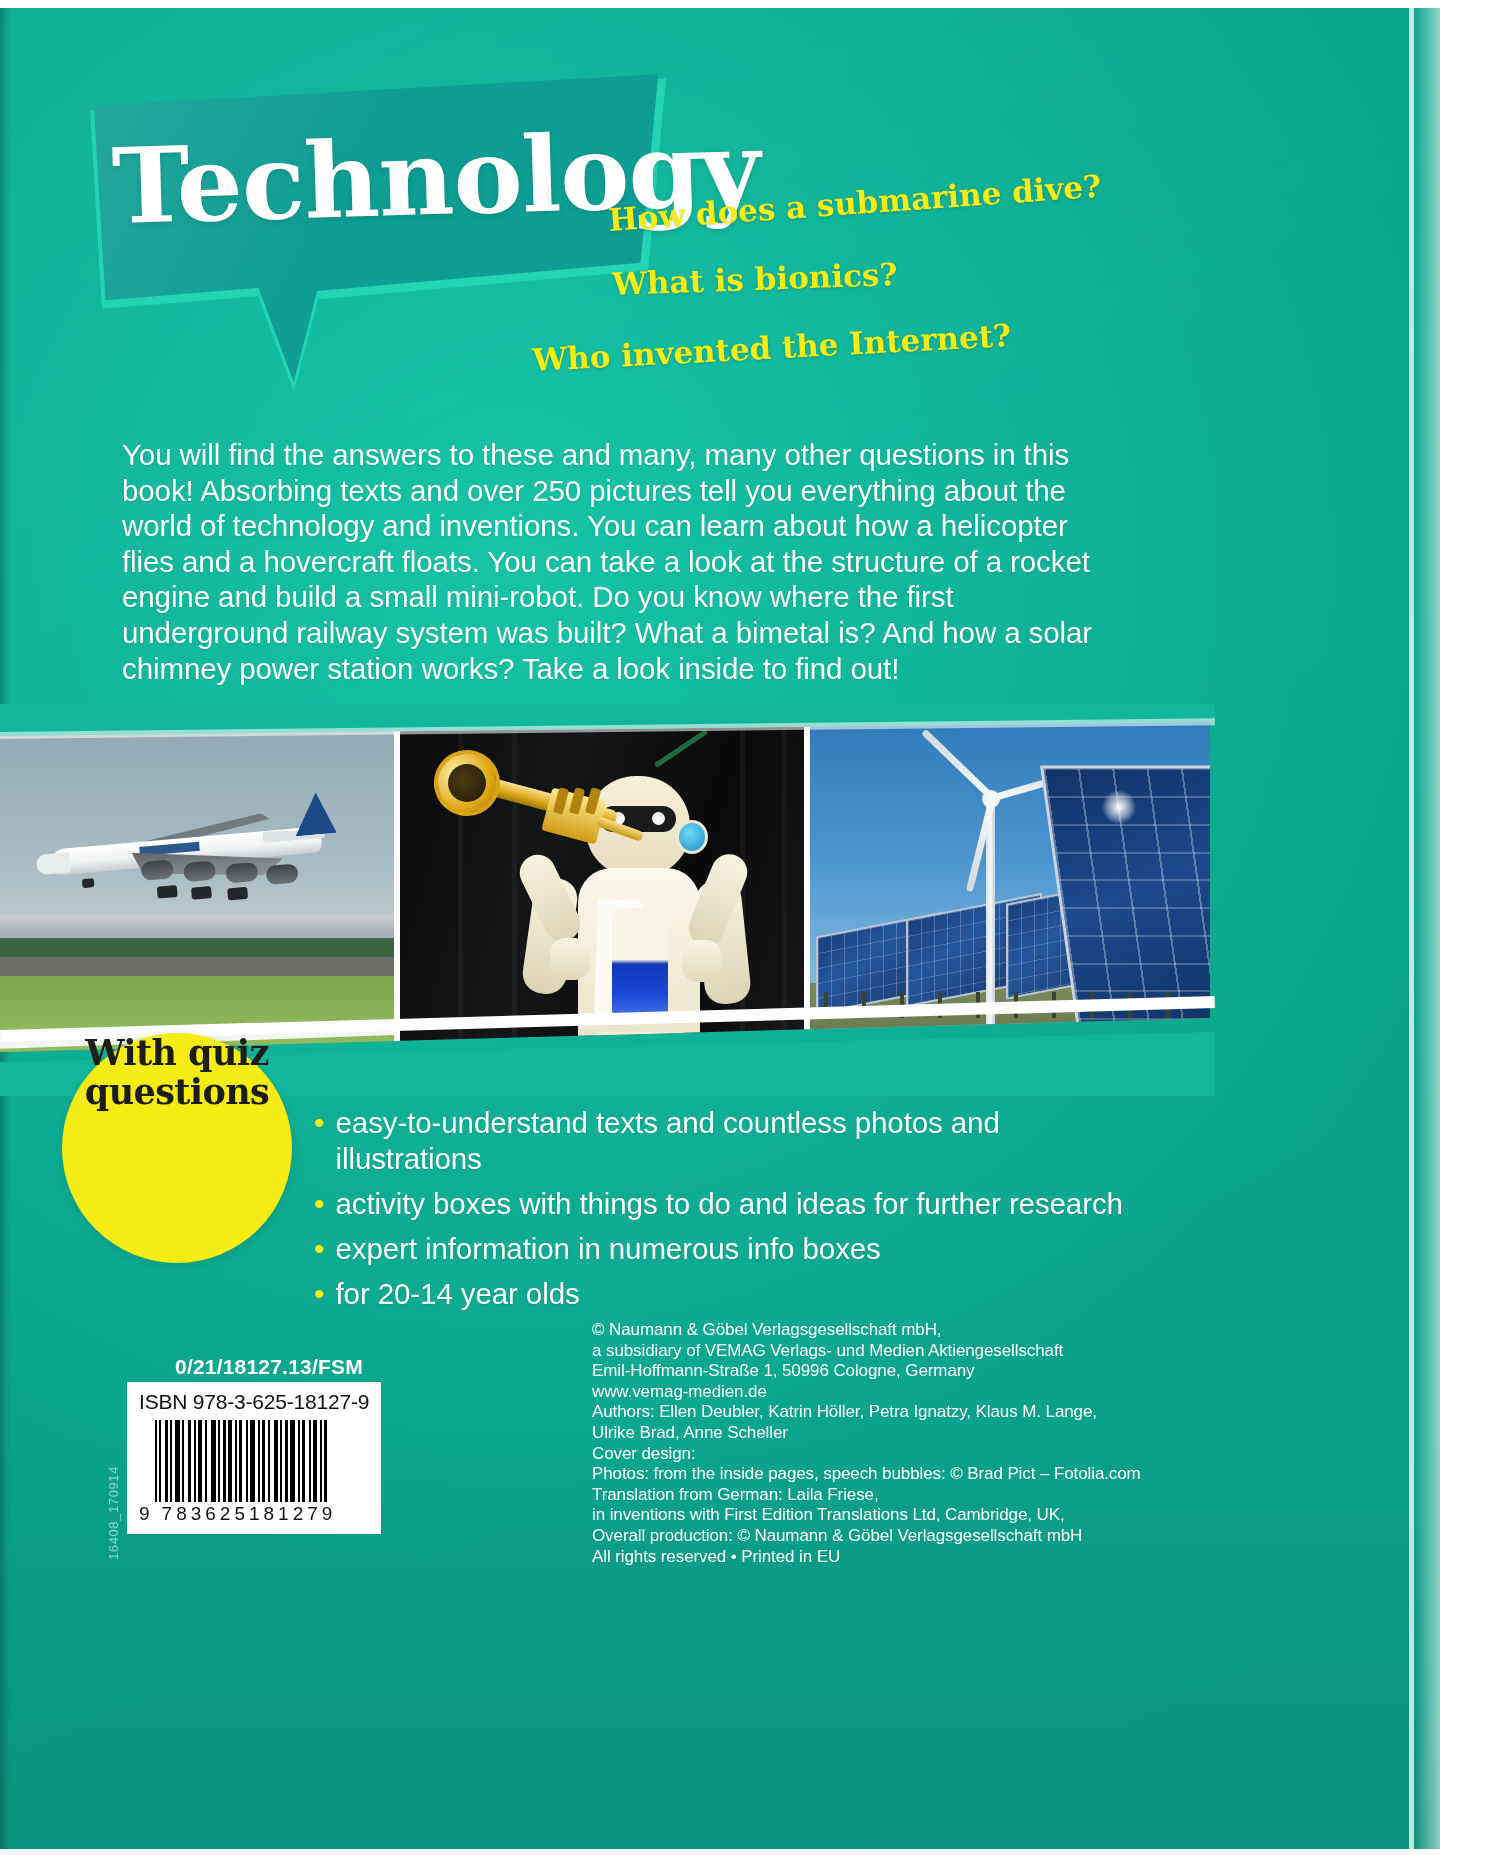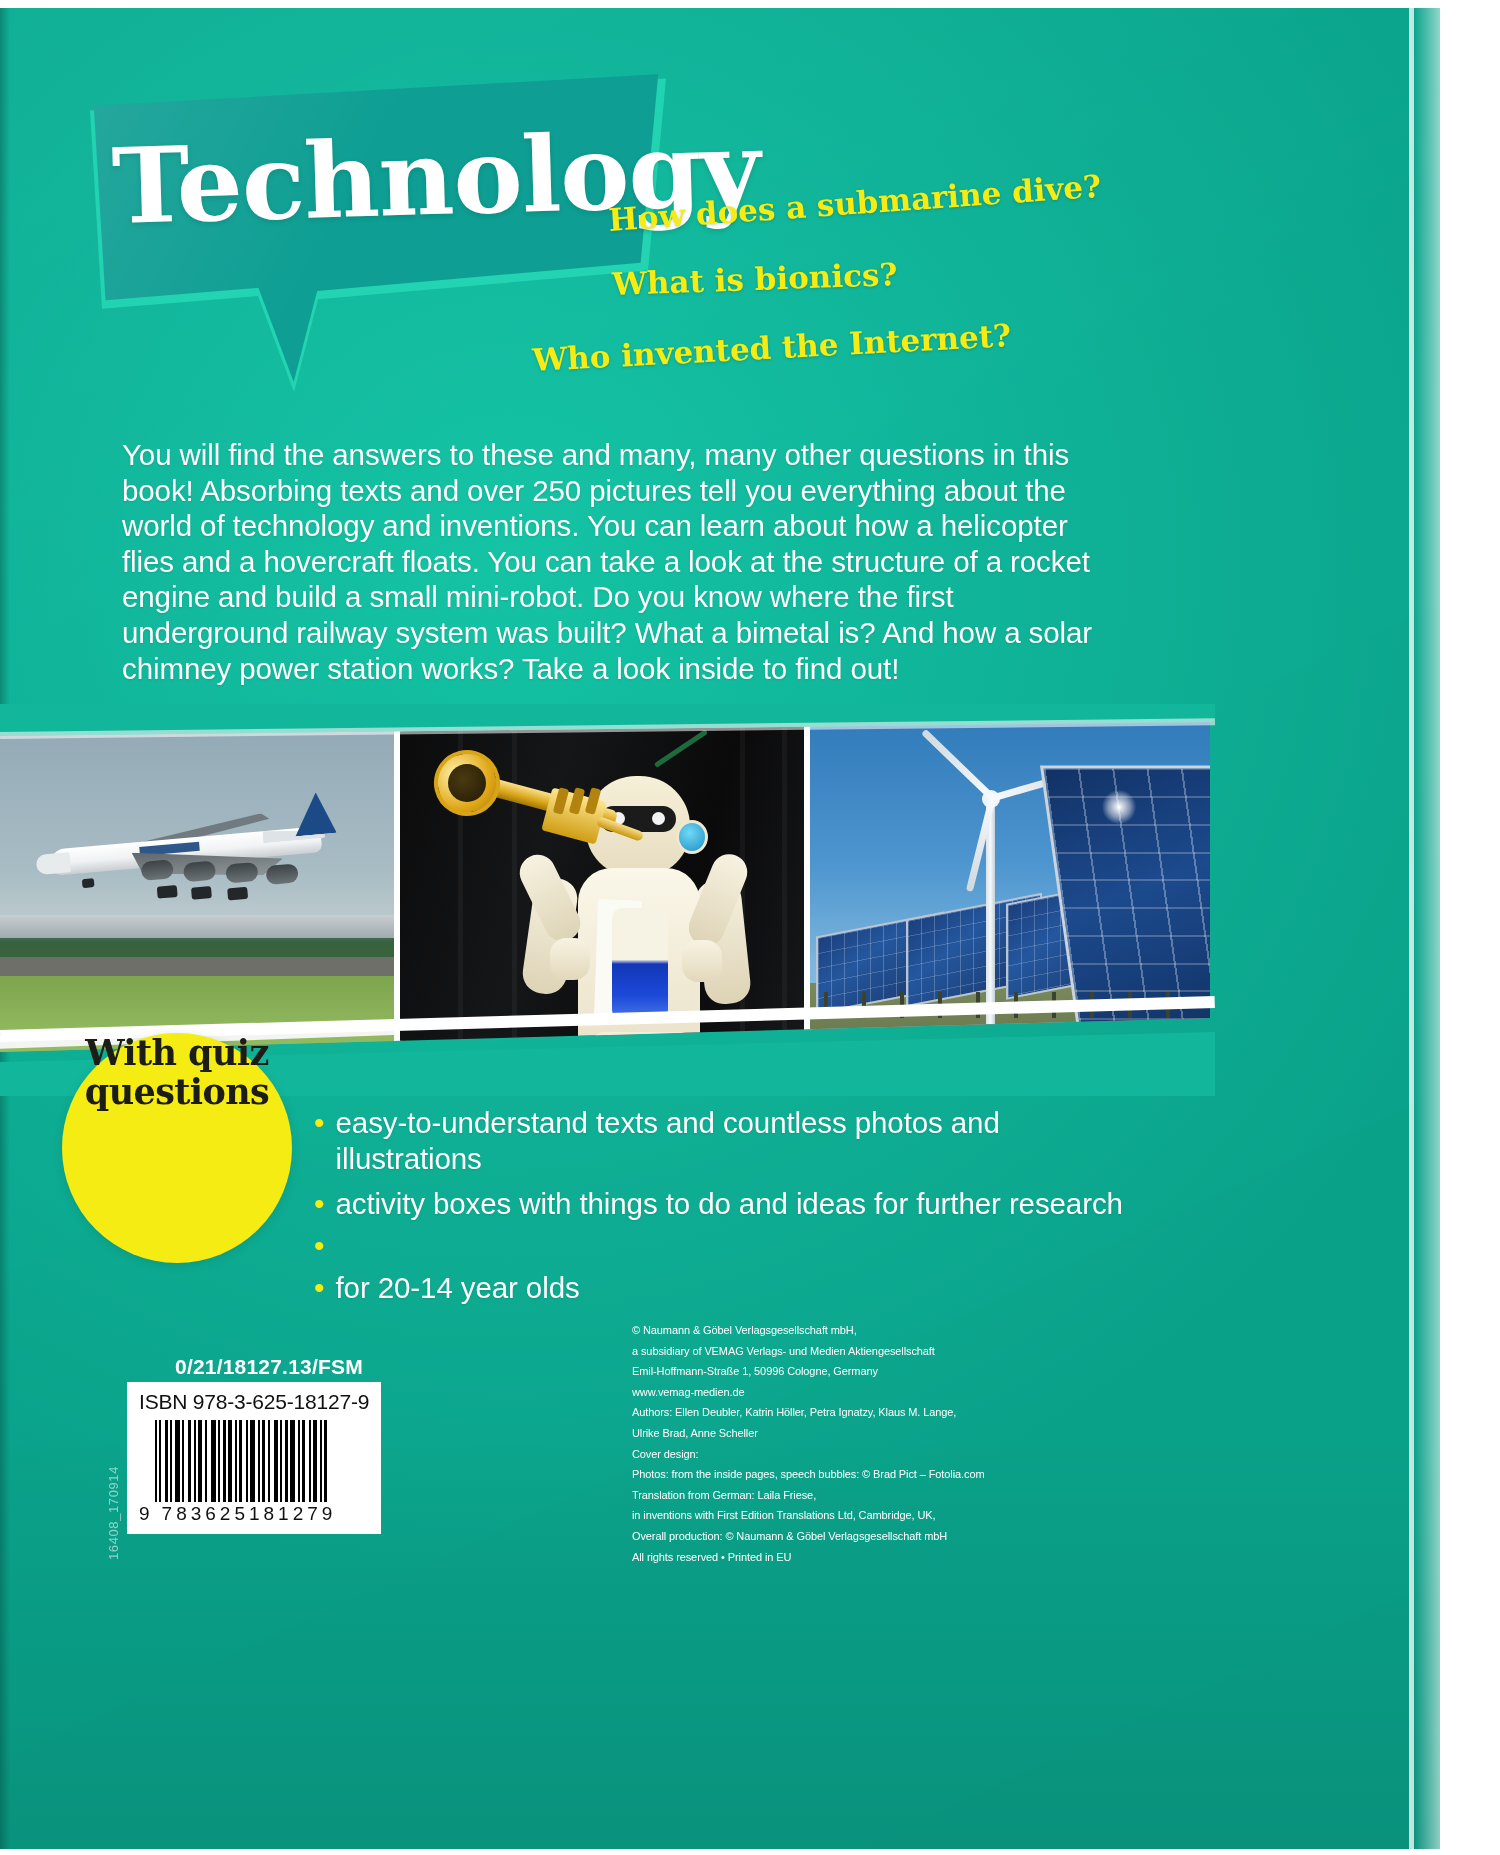--- a/index.html
+++ b/index.html
@@ -567,26 +567,26 @@
     font-weight: 500;
     font-size: 29.5px;
     line-height: 36px;
     letter-spacing: -0.1px;
     text-shadow: 0 1px 2px rgba(0,60,52,0.14);
   }
 
   
   .imprint {
     position: absolute;
-    left: 632px;
+    left: 592px;
     top: 1320px;
     width: 500px;
     color: #ffffff;
     font-family: "Liberation Sans", sans-serif;
-    font-size: 11px;
+    font-size: 17px;
     line-height: 20.6px;
     letter-spacing: -0.1px;
   }
   .imprint div { white-space: nowrap; }
 
   
   .order-code {
     position: absolute;
     left: 175px;
     top: 1355px;
@@ -833,20 +833,21 @@
     <div class="bullet">
       <span class="dot">•</span>
       <span class="bullet-text">easy-to-understand texts and countless photos and illustrations</span>
     </div>
     <div class="bullet">
       <span class="dot">•</span>
       <span class="bullet-text">activity boxes with things to do and ideas for further research</span>
     </div>
     <div class="bullet">
       <span class="dot">•</span>
+      <span class="bullet-text">expert information in numerous info boxes</span>
     </div>
     <div class="bullet">
       <span class="dot">•</span>
       <span class="bullet-text">for 20-14 year olds</span>
     </div>
   </div>
 
   <div class="imprint">
     <div>© Naumann &amp; Göbel Verlagsgesellschaft mbH,</div>
     <div>a subsidiary of VEMAG Verlags- und Medien Aktiengesellschaft</div>

